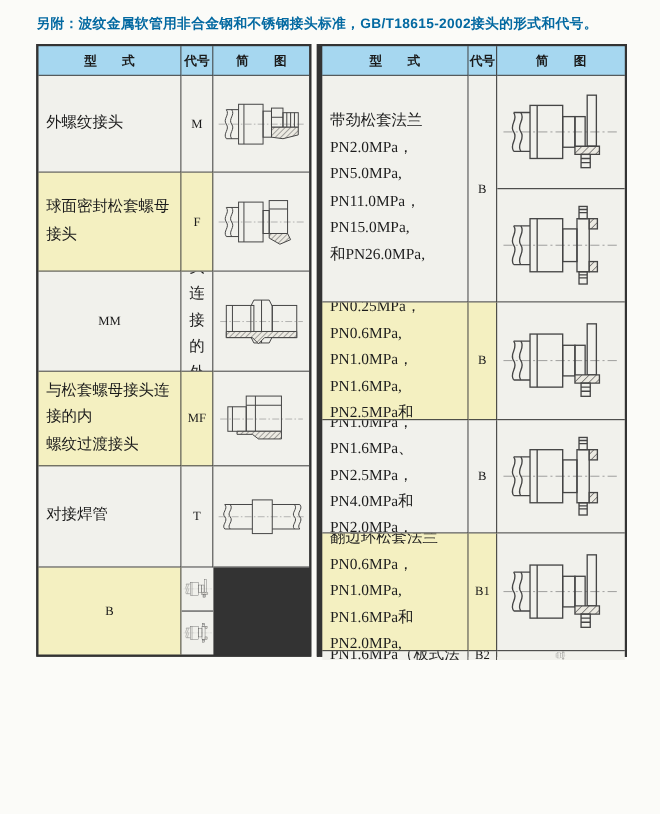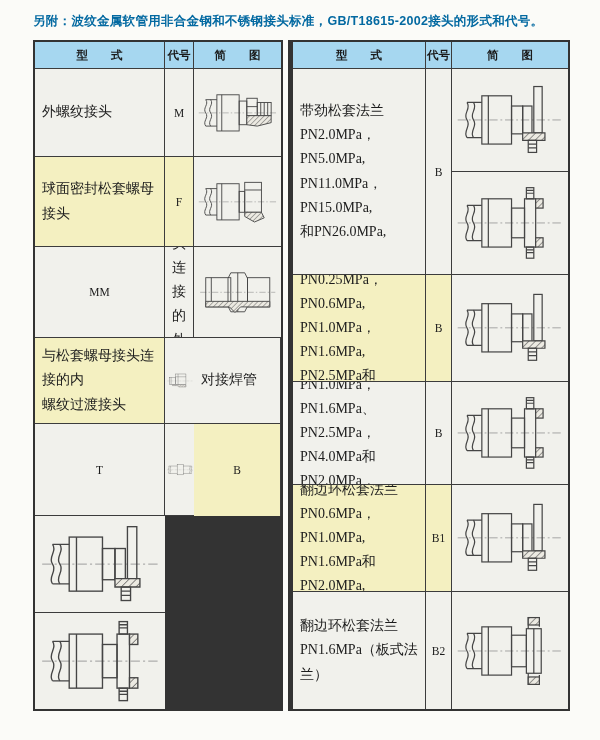--- a/index.html
+++ b/index.html
@@ -9,21 +9,21 @@
     font-family:"Liberation Serif","DejaVu Serif",serif;
     color:#1c1c1c;
     overflow:hidden;
   }
   .doc-title{
     position:absolute;left:33px;top:13px;width:550px;
     font-family:"Liberation Sans","DejaVu Sans",sans-serif;
     font-weight:700;font-size:12.5px;letter-spacing:0.3px;color:#0369a1;
   }
   .tbl{
-    position:absolute;top:40px;height:671px;
+    position:absolute;top:40px;height:557px;
     display:grid;box-sizing:border-box;
     border:2px solid #333;background:#333;
   }
   .tbl-left{left:33px;width:250px;
     grid-template-columns:130px 29px 1fr;
     grid-template-rows:27px 88px 90px 91px 86px 92px 1fr;}
   .tbl-right{left:288px;width:282px;
     border-left:5px double #333;
     grid-template-columns:133px 26px 1fr;
     grid-template-rows:27px 206px 107px 103px 107px 1fr;}
@@ -143,20 +143,21 @@
         <path class="dg" d="M50,12 h20 l4,8 v40 l-4,8 h-20 l-4,-8 v-40 z"></path>
         <line class="dg" x1="60" y1="12" x2="60" y2="68"></line>
         <rect class="dg" x="74" y="19" width="32" height="42"></rect>
         <polygon class="dg h" points="14,53 106,53 106,61 64,61 56,69 48,61 14,61"></polygon>
       </svg>
     </div>
   </div>
 
   <div class="cell type-cell yellow">与松套螺母接头连接的内
 螺纹过渡接头</div>
+  <div class="cell code-cell yellow">MF</div>
   <div class="cell last-col diag-cell">
     <div class="diag">
       <svg viewBox="0 0 120 80">
         <line class="cl" x1="6" y1="40" x2="114" y2="40"></line>
         <rect class="dg" x="16" y="24" width="24" height="32"></rect>
         <line class="dg" x1="22" y1="24" x2="22" y2="56"></line>
         <rect class="dg" x="40" y="10" width="46" height="46"></rect>
         <line class="dg" x1="52" y1="10" x2="52" y2="56"></line>
         <line class="dg" x1="40" y1="22" x2="86" y2="22"></line>
         <polygon class="dg h" points="28,56 86,56 86,66 56,66 48,60 28,60"></polygon>

